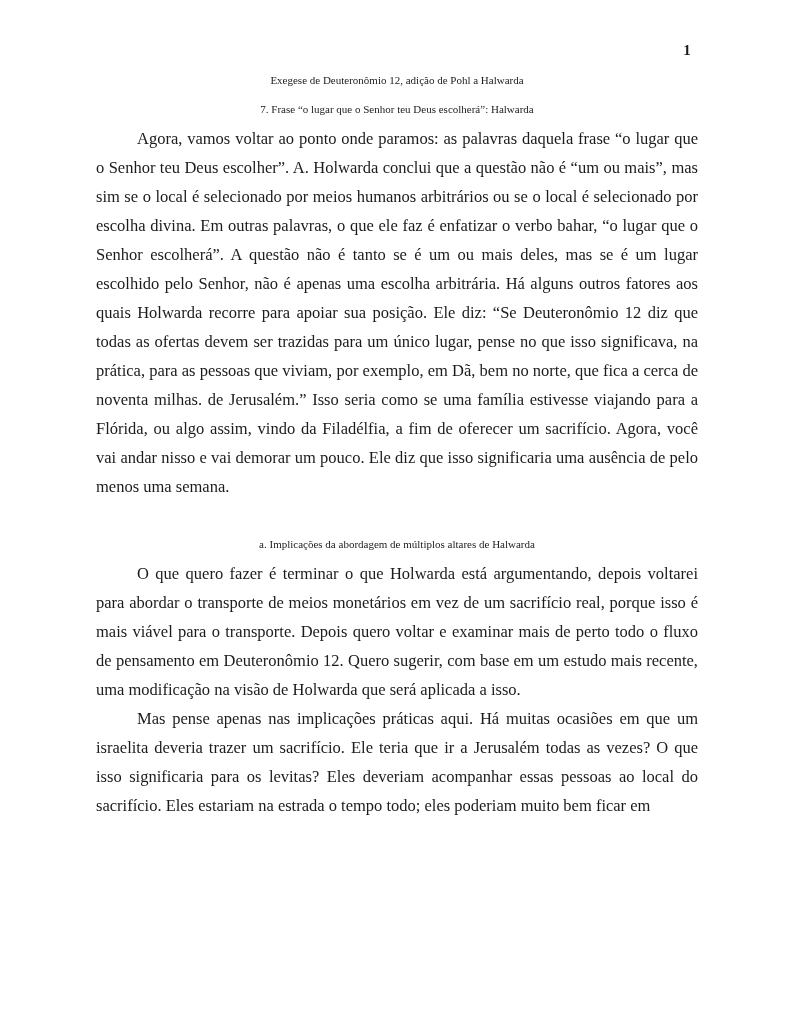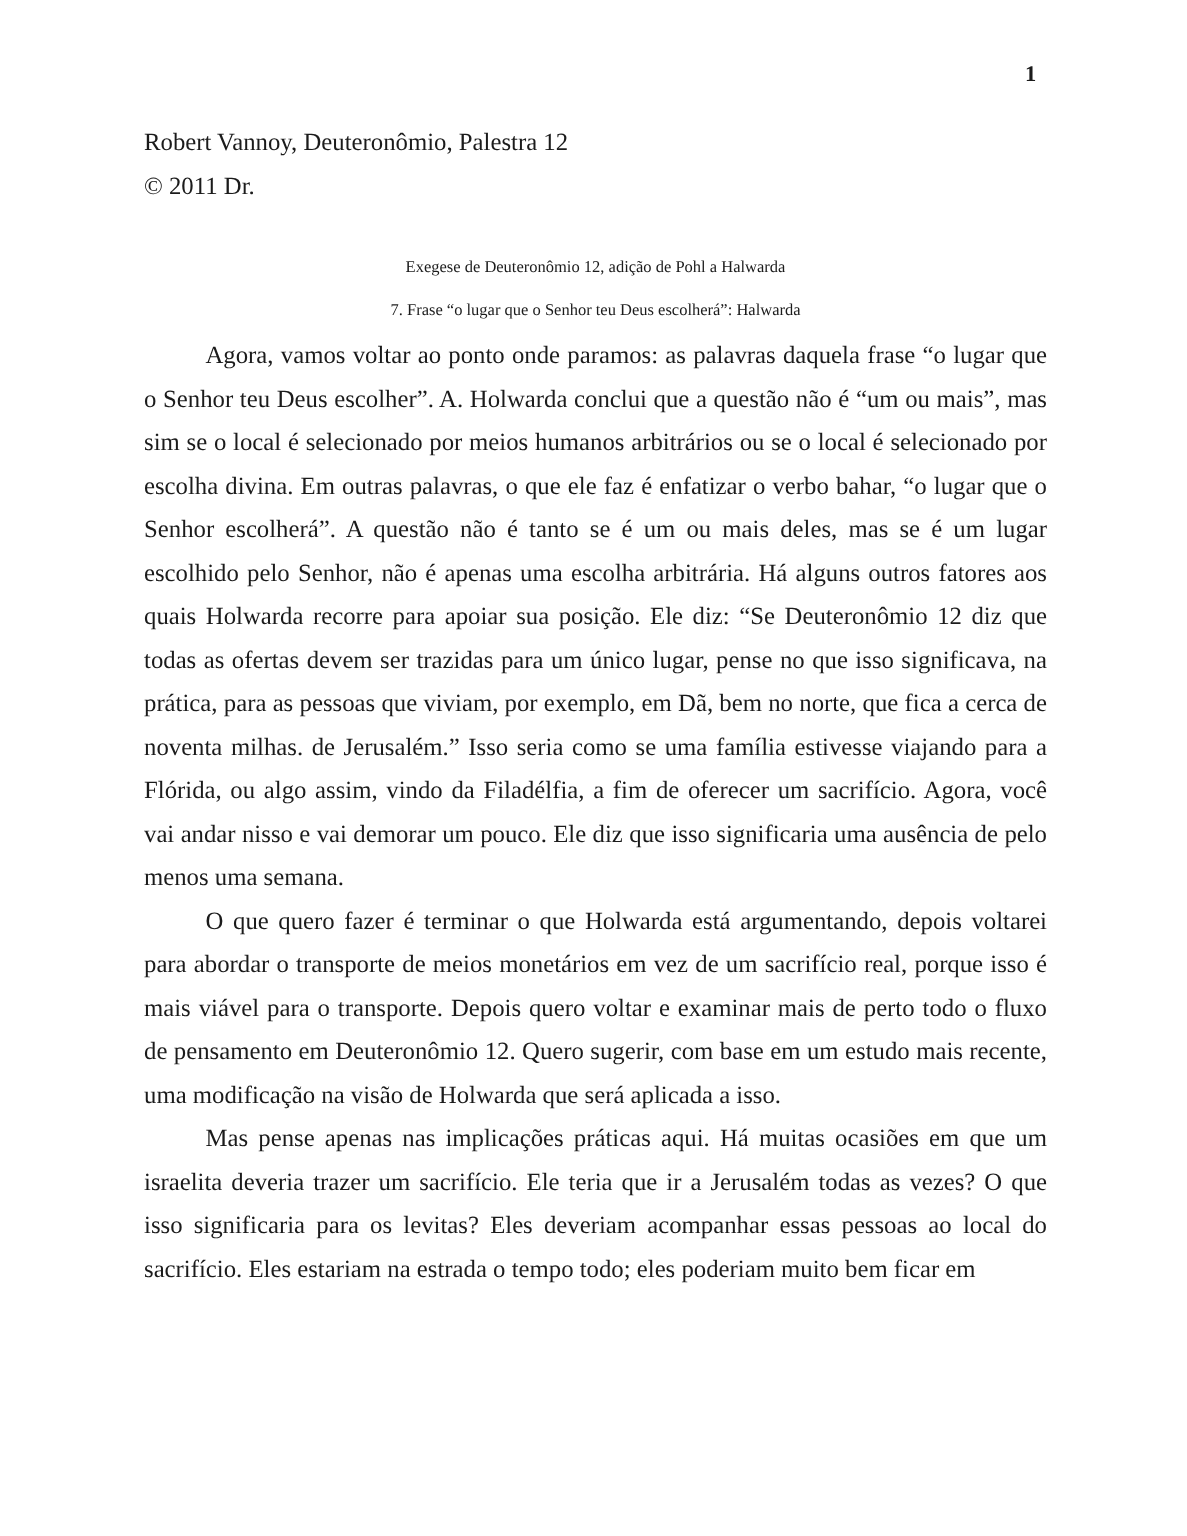--- a/index.html
+++ b/index.html
@@ -58,33 +58,30 @@
     text-indent: 41px;
   }
 </style>
 </head>
 <body>
 
 <div class="page">
 
   <div class="page-number">1</div>
 
-  <div class="header">
-    <p>Robert Vannoy, Deuteronômio, Palestra 12</p>
-    <p>© 2011 Dr.</p>
-  </div>
 
   <div class="content">
 
     <p class="heading">Exegese de Deuteronômio 12, adição de Pohl a Halwarda</p>
 
     <p class="heading">7. Frase “o lugar que o Senhor teu Deus escolherá”: Halwarda</p>
 
     <p class="para">Agora, vamos voltar ao ponto onde paramos: as palavras daquela frase “o lugar que o Senhor teu Deus escolher”. A. Holwarda conclui que a questão não é “um ou mais”, mas sim se o local é selecionado por meios humanos arbitrários ou se o local é selecionado por escolha divina. Em outras palavras, o que ele faz é enfatizar o verbo bahar, “o lugar que o Senhor escolherá”. A questão não é tanto se é um ou mais deles, mas se é um lugar escolhido pelo Senhor, não é apenas uma escolha arbitrária. Há alguns outros fatores aos quais Holwarda recorre para apoiar sua posição. Ele diz: “Se Deuteronômio 12 diz que todas as ofertas devem ser trazidas para um único lugar, pense no que isso significava, na prática, para as pessoas que viviam, por exemplo, em Dã, bem no norte, que fica a cerca de noventa milhas. de Jerusalém.” Isso seria como se uma família estivesse viajando para a Flórida, ou algo assim, vindo da Filadélfia, a fim de oferecer um sacrifício. Agora, você vai andar nisso e vai demorar um pouco. Ele diz que isso significaria uma ausência de pelo menos uma semana.</p>
 
+    <p class="heading spaced-above">a. Implicações da abordagem de múltiplos altares de Halwarda</p>
 
     <p class="para">O que quero fazer é terminar o que Holwarda está argumentando, depois voltarei para abordar o transporte de meios monetários em vez de um sacrifício real, porque isso é mais viável para o transporte. Depois quero voltar e examinar mais de perto todo o fluxo de pensamento em Deuteronômio 12. Quero sugerir, com base em um estudo mais recente, uma modificação na visão de Holwarda que será aplicada a isso.</p>
 
     <p class="para">Mas pense apenas nas implicações práticas aqui. Há muitas ocasiões em que um israelita deveria trazer um sacrifício. Ele teria que ir a Jerusalém todas as vezes? O que isso significaria para os levitas? Eles deveriam acompanhar essas pessoas ao local do sacrifício. Eles estariam na estrada o tempo todo; eles poderiam muito bem ficar em</p>
 
   </div>
 
 </div>
 
 </body></html>

